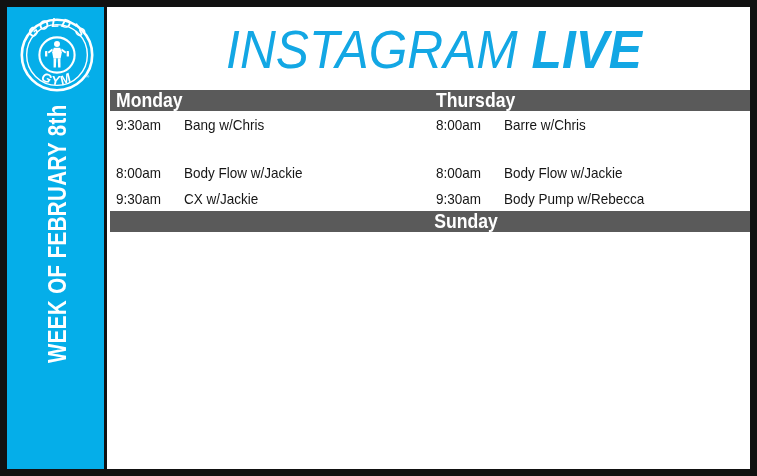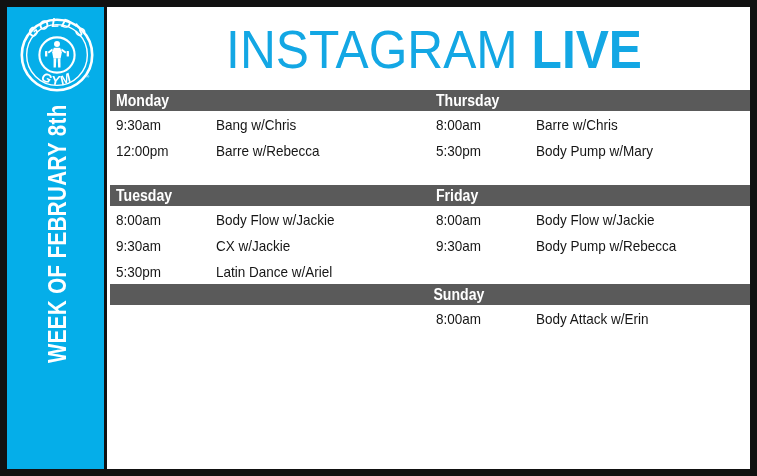--- a/index.html
+++ b/index.html
@@ -65,20 +65,21 @@
     left:103px;top:0;
     width:640px;height:462px;
   }
   .headline{
     height:83px;
     display:flex;
     align-items:center;
     justify-content:center;
     padding-left:8px;
     box-sizing:border-box;
+    font-style:italic;
   }
   .headline .h-text{
     font-size:54px;
     line-height:54px;
     color:#13A7E4;
     letter-spacing:0px;
     white-space:nowrap;
     transform:scaleX(0.92);
     transform-origin:center;
   }
@@ -92,21 +93,21 @@
     table-layout:fixed;
   }
   .sched td{
     padding:0;
     vertical-align:middle;
   }
   .dayhead{
     background:#5A5A5A;
     color:#ffffff;
     font-weight:bold;
-    font-size:16px;
+    font-size:20px;
     height:21px;
     line-height:21px;
     padding-left:6px !important;
     white-space:nowrap;
   }
   .dayhead span{
     display:inline-block;
     transform:scaleX(0.88);
     transform-origin:left center;
   }
@@ -134,21 +135,20 @@
     text-decoration:underline;
   }
   .cell .t i, .cell .n i{
     font-style:normal;
     display:inline-block;
     transform:scaleX(0.9);
     transform-origin:left center;
   }
   .cell .n{
     display:inline-block;
-    margin-left:32px;
   }
   .spacer{
     background:#ffffff;
     height:22px;
   }
 </style>
 </head>
 <body>
 
 <div class="poster">
@@ -207,51 +207,35 @@
 
         <tr>
           <td class="dayhead"><span>Monday</span></td>
           <td class="dayhead"><span>Thursday</span></td>
         </tr>
         <tr>
           <td class="cell"><span class="t"><i>9:30am</i></span><span class="n"><i>Bang w/Chris</i></span></td>
           <td class="cell"><span class="t"><i>8:00am</i></span><span class="n"><i>Barre w/Chris</i></span></td>
         </tr>
         <tr>
-          <td class="cell"><span class="t"><i>12:00pm</i></span><span class="n"><i>Barre w/Rebecca</i></span></td>
-          <td class="cell"><span class="t"><i>5:30pm</i></span><span class="n"><i>Body Pump w/Mary</i></span></td>
-        </tr>
-        <tr>
           <td class="spacer"></td>
           <td class="spacer"></td>
         </tr>
 
         <tr>
-          <td class="dayhead"><span>Tuesday</span></td>
-          <td class="dayhead"><span>Friday</span></td>
-        </tr>
-        <tr>
           <td class="cell"><span class="t"><i>8:00am</i></span><span class="n"><i>Body Flow w/Jackie</i></span></td>
           <td class="cell"><span class="t"><i>8:00am</i></span><span class="n"><i>Body Flow w/Jackie</i></span></td>
         </tr>
         <tr>
           <td class="cell"><span class="t"><i>9:30am</i></span><span class="n"><i>CX w/Jackie</i></span></td>
           <td class="cell"><span class="t"><i>9:30am</i></span><span class="n"><i>Body Pump w/Rebecca</i></span></td>
         </tr>
 
-        <tr>
-          <td class="cell"><span class="t"><i>5:30pm</i></span><span class="n"><i>Latin Dance w/Ariel</i></span></td>
-          <td class="cell"><span class="t"><i></i></span><span class="n"><i></i></span></td>
-        </tr>
 
         <tr>
           <td class="dayhead"></td>
           <td class="dayhead center"><span>Sunday</span></td>
-        </tr>
-        <tr>
-          <td class="cell"></td>
-          <td class="cell"><span class="t"><i>8:00am</i></span><span class="n"><i>Body Attack w/Erin</i></span></td>
         </tr>
 
       </tbody>
     </table>
   </div>
 </div>
 
 </body></html>

